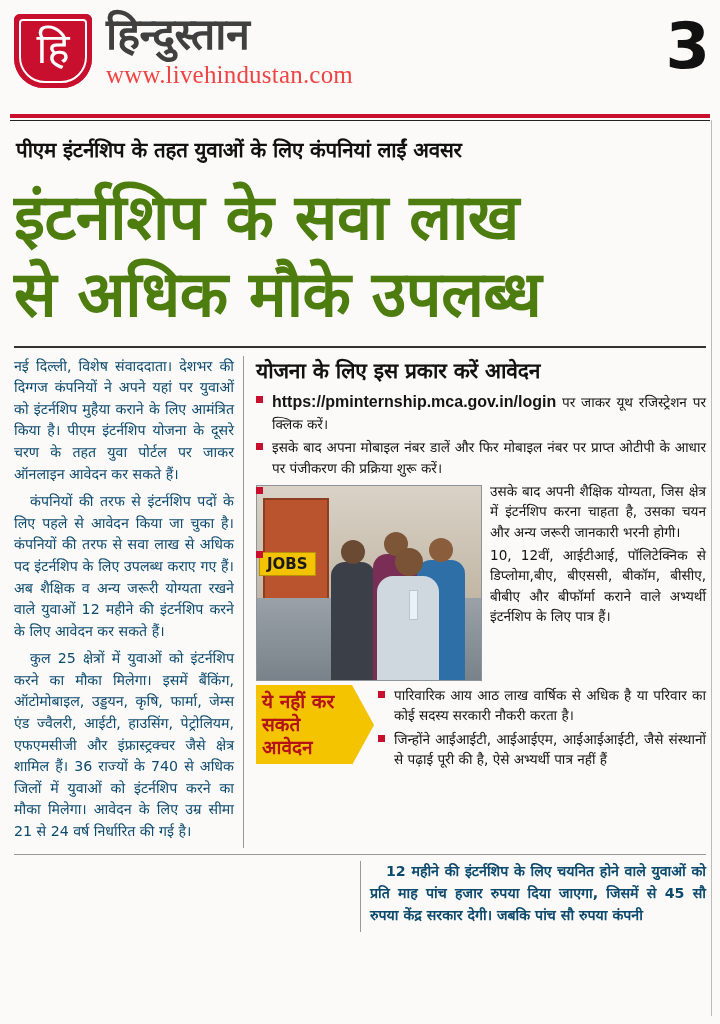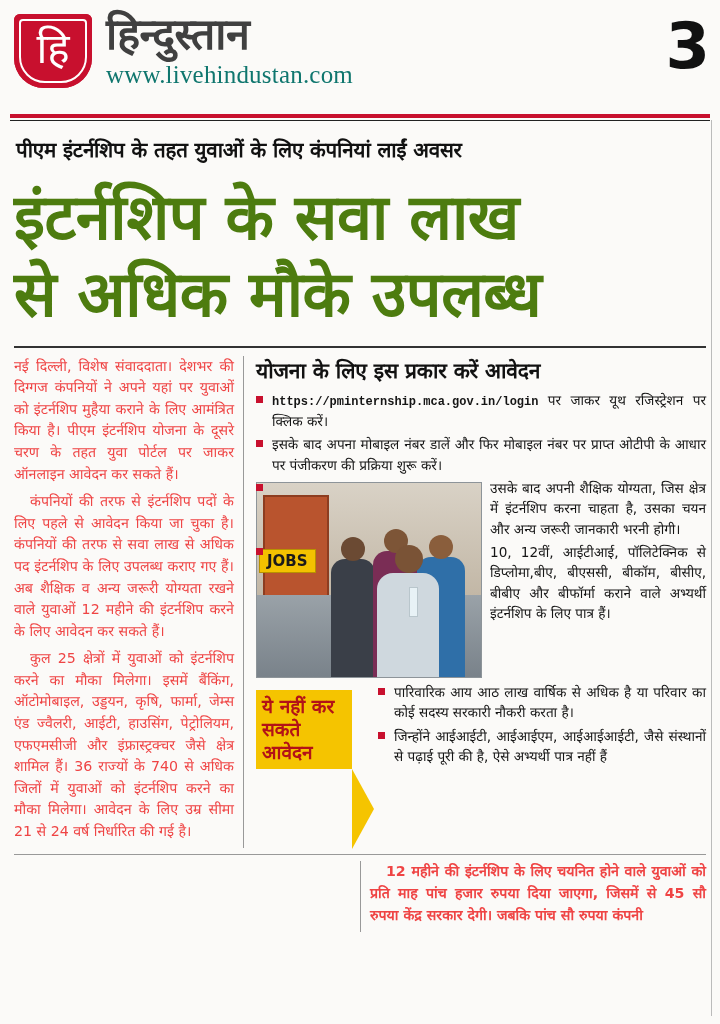--- a/index.html
+++ b/index.html
@@ -57,21 +57,21 @@
     font-size: 43px;
     font-weight: bold;
     color: #404040;
     letter-spacing: -0.5px;
     line-height: 1.05;
     white-space: nowrap;
   }
   .paper-url {
     font-family: "Liberation Serif", serif;
     font-size: 25px;
-    color: #0f766e;
+    color: #ef4444;
     margin-top: 4px;
     letter-spacing: 0.2px;
   }
   .page-number {
     position: absolute;
     right: 10px;
     top: 14px;
     font-family: "DejaVu Sans", sans-serif;
     font-size: 64px;
     font-weight: bold;
@@ -128,21 +128,21 @@
     padding-right: 9px;
   }
   .col-right {
     flex: 1 1 auto;
     padding-left: 2px;
   }
   p.body {
     font-family: "DejaVu Sans", sans-serif;
     font-size: 14.2px;
     line-height: 1.52;
-    color: #ef4444;
+    color: #0c4a6e;
     text-align: justify;
     margin: 0 0 6px 0;
   }
   p.body.indent { text-indent: 16px; }
 
   
   .sub-head {
     font-family: "DejaVu Sans", sans-serif;
     font-size: 21px;
     font-weight: bold;
@@ -161,21 +161,21 @@
     margin-bottom: 3px;
     text-align: justify;
   }
   .bullets li::before {
     content: "";
     position: absolute;
     left: 0; top: 6px;
     width: 7px; height: 7px;
     background: #c8102e;
   }
-  .bullets li b { font-family: Liberation Mono, monospace; font-size: 12px; }
+  .bullets li b { font-family: Liberation Sans, sans-serif; font-size: 16px; }
 
   
   .photo-wrap { position: relative; }
   .photo {
     float: left;
     width: 226px;
     height: 196px;
     margin: 4px 8px 4px 0;
     position: relative;
     overflow: hidden;
@@ -208,21 +208,21 @@
   .p2 .head { position:absolute; top:-22px; left:11px; width:24px; height:24px; border-radius:50%; background:#7d5537; }
   .p3 { left:160px; width:48px; height:120px; background:#2f6fa8; border-radius:14px 14px 0 0; }
   .p3 .head { position:absolute; top:-22px; left:12px; width:24px; height:24px; border-radius:50%; background:#8a5e3c; }
   .p4 { left:120px; width:62px; height:104px; background:#cfd8de; border-radius:16px 16px 0 0; }
   .p4 .head { position:absolute; top:-28px; left:18px; width:28px; height:28px; border-radius:50%; background:#7a5336; }
   .ph-bottle { position:absolute; left:152px; bottom:60px; width:9px; height:30px; background:#e8f2f6; border:1px solid #b9c6cc; }
 
   
   .callout {
     display: flex;
-    align-items: flex-end;
+    align-items: flex-start;
     margin-top: 6px;
     clear: both;
   }
   .callout-label {
     width: 96px; flex: 0 0 96px;
     background: #f5c400;
     color: #b31217;
     font-family: "DejaVu Sans", sans-serif;
     font-weight: bold;
     font-size: 19px;

